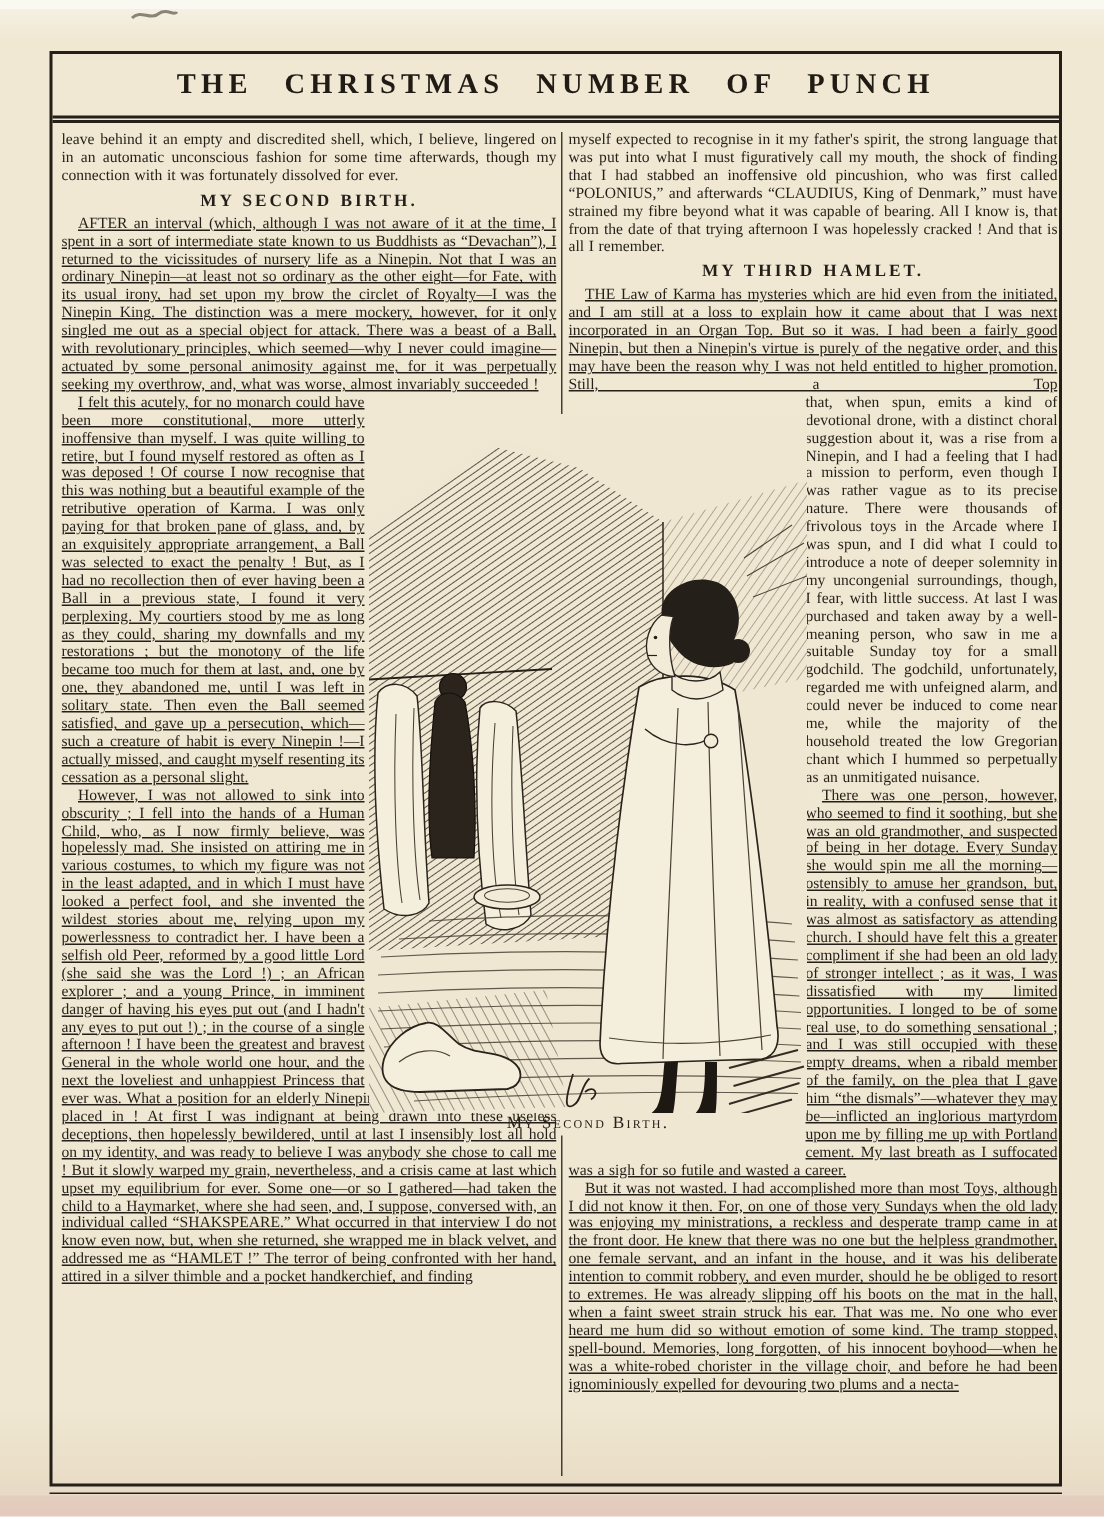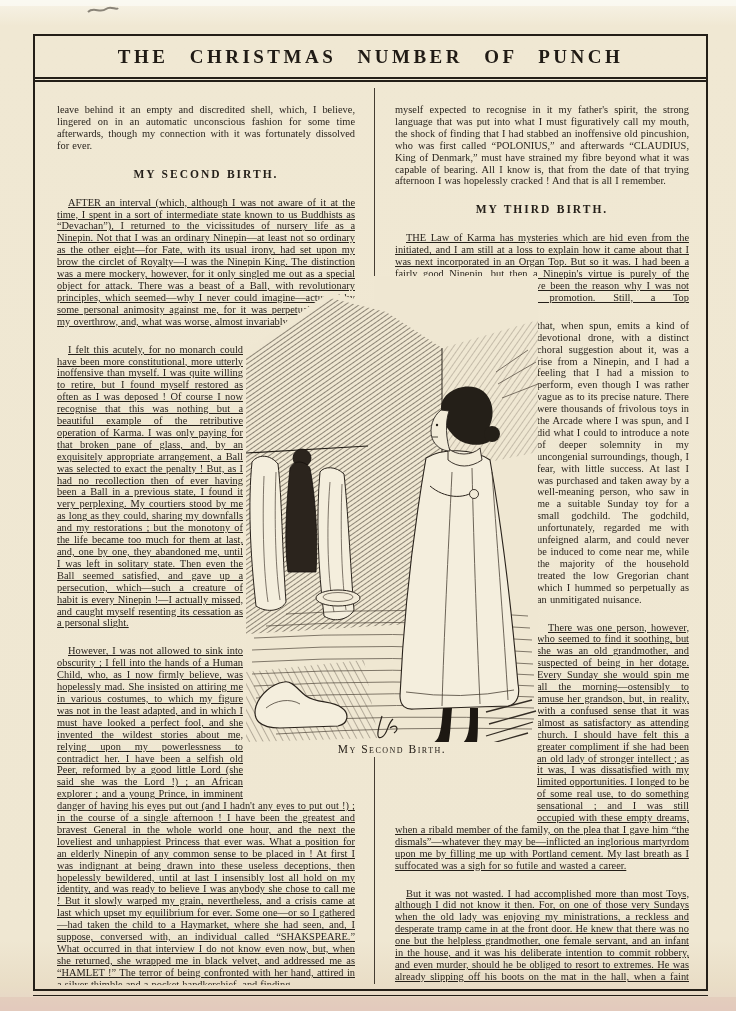--- a/index.html
+++ b/index.html
@@ -19,21 +19,21 @@
     height:41px; border-bottom:5px double #241f18;
     display:flex; align-items:center; justify-content:center;
     font-weight:700; font-size:19px; letter-spacing:3.5px; word-spacing:13px; color:#201b15;
   }
   .col{
     position:absolute; top:88px; height:897px; overflow:hidden;
     font-size:10.4px; line-height:11.9px; text-align:justify; word-spacing:.5px;
   }
   .col-left{left:41px; width:330px;}
   .col-right{left:379px; width:326px;}
-  .col p{margin:16px; text-align:justify;}
+  .col p{margin:0; text-align:justify;}
   .indent{text-indent:11px;text-decoration:underline;}
   .flush{text-indent:0;}
   .lastjust{text-align-last:justify;}
   .sect{
     margin:4px 0 3px; text-align:center; font-size:11.5px; font-weight:700;
     letter-spacing:2px; line-height:13px;
   }
   .divider{position:absolute; left:374px; width:1px; background:#453d32;}
   .d1{top:88px; height:190px;}
   .d2{top:757px; height:227px;}
@@ -71,21 +71,21 @@
     <p class="indent">AFTER an interval (which, although I was not aware of it at the time, I spent in a sort of intermediate state known to us Buddhists as “Devachan”), I returned to the vicissitudes of nursery life as a Ninepin.  Not that I was an ordinary Ninepin—at least not so ordinary as the other eight—for Fate, with its usual irony, had set upon my brow the circlet of Royalty—I was the Ninepin King.  The distinction was a mere mockery, however, for it only singled me out as a special object for attack.  There was a beast of a Ball, with revolutionary principles, which seemed—why I never could imagine—actuated by some personal animosity against me, for it was perpetually seeking my overthrow, and, what was worse, almost invariably succeeded !</p>
     <div class="wrapzone">
       <div class="spacer-right"></div>
       <p class="indent">I felt this acutely, for no monarch could have been more constitutional, more utterly inoffensive than myself.  I was quite willing to retire, but I found myself restored as often as I was deposed !  Of course I now recognise that this was nothing but a beautiful example of the retributive operation of Karma.  I was only paying for that broken pane of glass, and, by an exquisitely appropriate arrangement, a Ball was selected to exact the penalty !  But, as I had no recollection then of ever having been a Ball in a previous state, I found it very perplexing.  My courtiers stood by me as long as they could, sharing my downfalls and my restorations ; but the monotony of the life became too much for them at last, and, one by one, they abandoned me, until I was left in solitary state.  Then even the Ball seemed satisfied, and gave up a persecution, which—such a creature of habit is every Ninepin !—I actually missed, and caught myself resenting its cessation as a personal slight.</p>
       <p class="indent">However, I was not allowed to sink into obscurity ; I fell into the hands of a Human Child, who, as I now firmly believe, was hopelessly mad.  She insisted on attiring me in various costumes, to which my figure was not in the least adapted, and in which I must have looked a perfect fool, and she invented the wildest stories about me, relying upon my powerlessness to contradict her.  I have been a selfish old Peer, reformed by a good little Lord (she said she was the Lord !) ; an African explorer ; and a young Prince, in imminent danger of having his eyes put out (and I hadn't any eyes to put out !) ; in the course of a single afternoon !  I have been the greatest and bravest General in the whole world one hour, and the next the loveliest and unhappiest Princess that ever was.  What a position for an elderly Ninepin of any common sense to be placed in !  At first I was indignant at being drawn into these useless deceptions, then hopelessly bewildered, until at last I insensibly lost all hold on my identity, and was ready to believe I was anybody she chose to call me !  But it slowly warped my grain, nevertheless, and a crisis came at last which upset my equilibrium for ever.  Some one—or so I gathered—had taken the child to a Haymarket, where she had seen, and, I suppose, conversed with, an individual called “SHAKSPEARE.”  What occurred in that interview I do not know even now, but, when she returned, she wrapped me in black velvet, and addressed me as “HAMLET !”  The terror of being confronted with her hand, attired in a silver thimble and a pocket handkerchief, and finding</p>
     </div>
   </div>
 
   <div class="col col-right">
     <p class="flush">myself expected to recognise in it my father's spirit, the strong language that was put into what I must figuratively call my mouth, the shock of finding that I had stabbed an inoffensive old pincushion, who was first called “POLONIUS,” and afterwards “CLAUDIUS, King of Denmark,” must have strained my fibre beyond what it was capable of bearing.  All I know is, that from the date of that trying afternoon I was hopelessly cracked !  And that is all I remember.</p>
-    <h2 class="sect">MY THIRD BIRTH.</h2>
+    <h2 class="sect">MY THIRD HAMLET.</h2>
     <p class="indent lastjust">THE Law of Karma has mysteries which are hid even from the initiated, and I am still at a loss to explain how it came about that I was next incorporated in an Organ Top.  But so it was.  I had been a fairly good Ninepin, but then a Ninepin's virtue is purely of the negative order, and this may have been the reason why I was not held entitled to higher promotion.  Still, a Top</p>
     <div class="wrapzone">
       <div class="spacer-left"></div>
       <p class="flush">that, when spun, emits a kind of devotional drone, with a distinct choral suggestion about it, was a rise from a Ninepin, and I had a feeling that I had a mission to perform, even though I was rather vague as to its precise nature.  There were thousands of frivolous toys in the Arcade where I was spun, and I did what I could to introduce a note of deeper solemnity in my uncongenial surroundings, though, I fear, with little success.  At last I was purchased and taken away by a well-meaning person, who saw in me a suitable Sunday toy for a small godchild.  The godchild, unfortunately, regarded me with unfeigned alarm, and could never be induced to come near me, while the majority of the household treated the low Gregorian chant which I hummed so perpetually as an unmitigated nuisance.</p>
       <p class="indent">There was one person, however, who seemed to find it soothing, but she was an old grandmother, and suspected of being in her dotage.  Every Sunday she would spin me all the morning—ostensibly to amuse her grandson, but, in reality, with a confused sense that it was almost as satisfactory as attending church.  I should have felt this a greater compliment if she had been an old lady of stronger intellect ; as it was, I was dissatisfied with my limited opportunities.  I longed to be of some real use, to do something sensational ; and I was still occupied with these empty dreams, when a ribald member of the family, on the plea that I gave him “the dismals”—whatever they may be—inflicted an inglorious martyrdom upon me by filling me up with Portland cement.  My last breath as I suffocated was a sigh for so futile and wasted a career.</p>
       <p class="indent">But it was not wasted.  I had accomplished more than most Toys, although I did not know it then.  For, on one of those very Sundays when the old lady was enjoying my ministrations, a reckless and desperate tramp came in at the front door.  He knew that there was no one but the helpless grandmother, one female servant, and an infant in the house, and it was his deliberate intention to commit robbery, and even murder, should he be obliged to resort to extremes.  He was already slipping off his boots on the mat in the hall, when a faint sweet strain struck his ear.  That was me.  No one who ever heard me hum did so without emotion of some kind.  The tramp stopped, spell-bound.  Memories, long forgotten, of his innocent boyhood—when he was a white-robed chorister in the village choir, and before he had been ignominiously expelled for devouring two plums and a necta-</p>
     </div>
   </div>
 
   <figure class="illustration">

